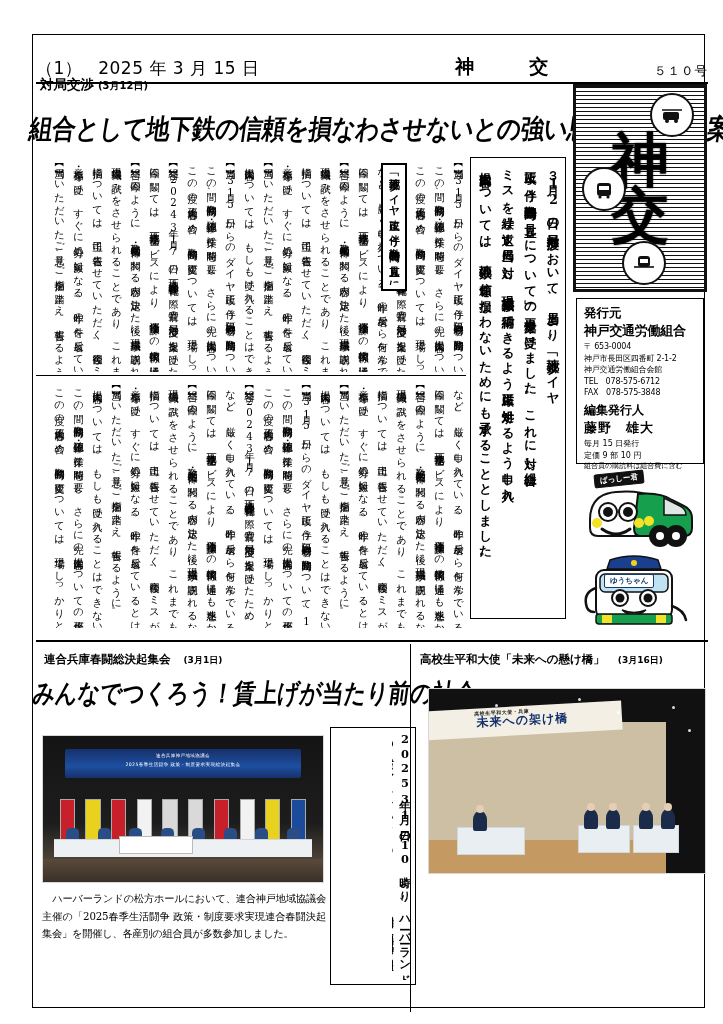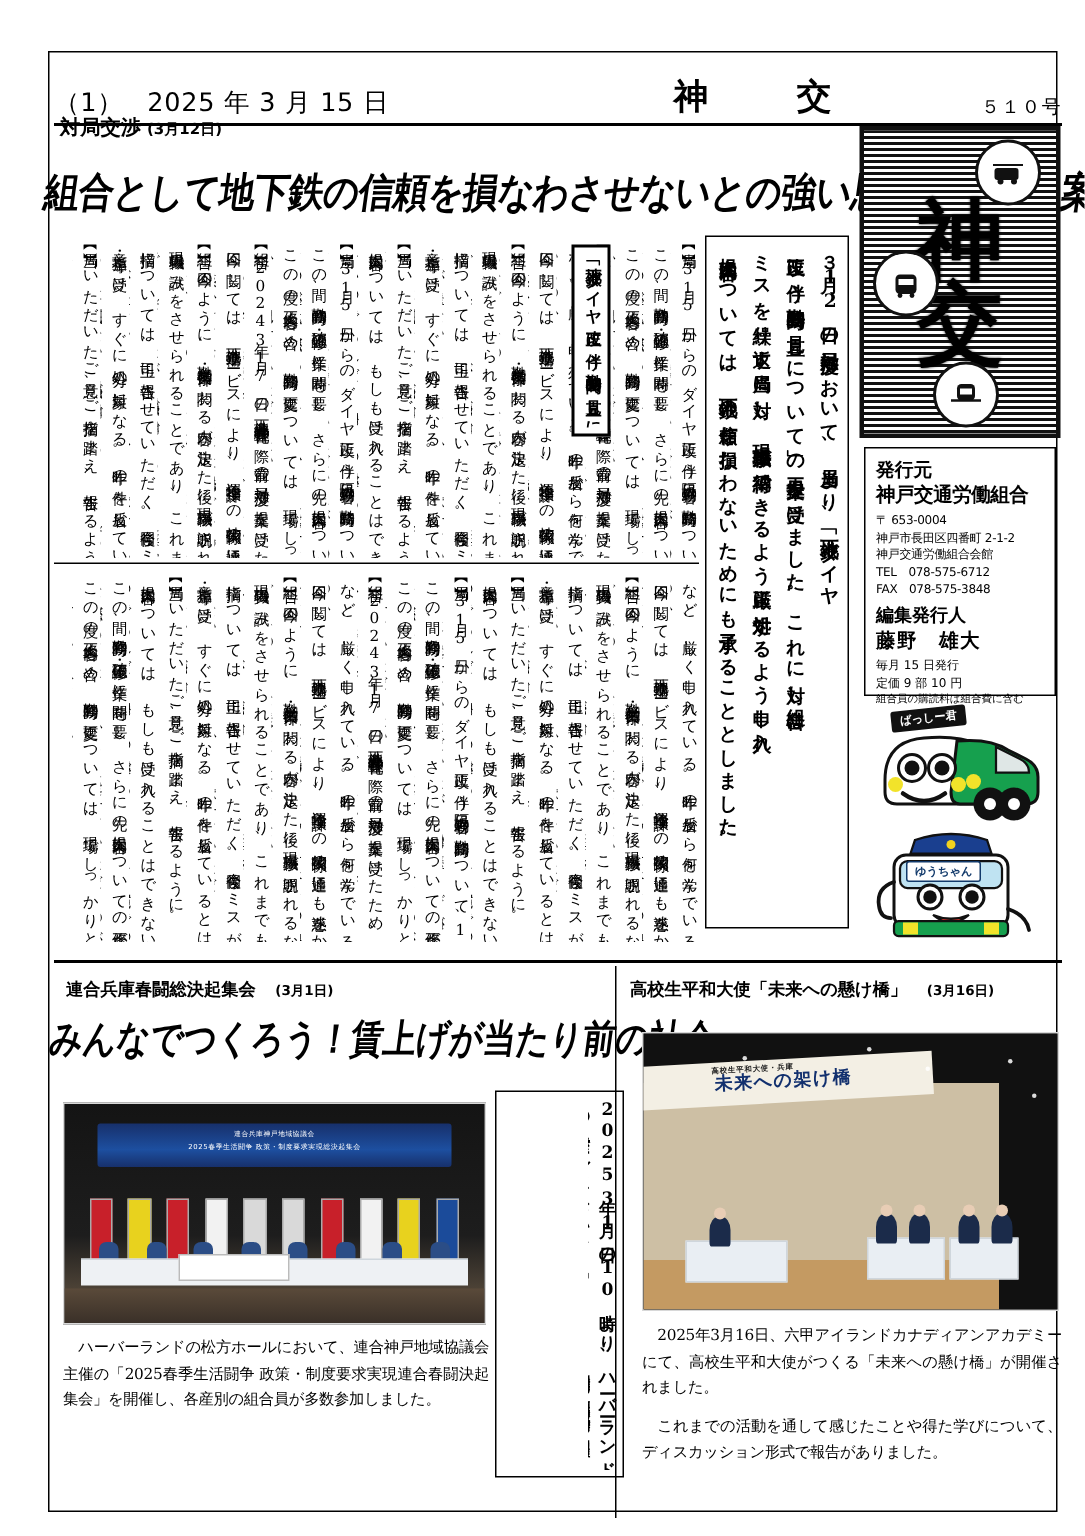--- a/index.html
+++ b/index.html
@@ -28,21 +28,21 @@
 
   
   .masthead{
     position:absolute;left:36px;top:44px;width:672px;height:36px;
     display:flex;align-items:flex-end;justify-content:space-between;
   }
   .mh-left{font-size:17px;letter-spacing:.5px;white-space:nowrap;}
   .mh-left .pg{margin-right:10px;}
   .mh-center{
     font-family:Liberation Sans, sans-serif;
-    font-size:23px;font-weight:700;letter-spacing:18px;
+    font-size:19px;font-weight:700;letter-spacing:18px;
     margin-left:108px;
   }
   .mh-right{font-size:12.5px;letter-spacing:1px;white-space:nowrap;}
   .mh-rule{
     position:absolute;left:36px;top:82px;width:672px;
     border-top:2px solid #000;
   }
 
   
   .a1-head{
@@ -486,18 +486,14 @@
     <div class="rdesk" style="left:10%;bottom:10%;width:24%;"></div>
     <div class="rdesk" style="left:54%;bottom:11%;width:18%;"></div>
     <div class="rdesk" style="left:74%;bottom:11%;width:16%;"></div>
     <div class="rperson" style="left:16%;bottom:23%;"></div>
     <div class="rperson" style="left:56%;bottom:24%;"></div>
     <div class="rperson" style="left:64%;bottom:24%;"></div>
     <div class="rperson" style="left:76%;bottom:24%;"></div>
     <div class="rperson" style="left:84%;bottom:24%;"></div>
   </div>
 
-  <div class="cap cap-right">
-    <p>2025年3月16日、六甲アイランドカナディアンアカデミーにて、高校生平和大使がつくる「未来への懸け橋」が開催されました。</p>
-    <p>これまでの活動を通して感じたことや得た学びについて、ディスカッション形式で報告がありました。</p>
-  </div>
 
 </div>
 
 </body></html>

